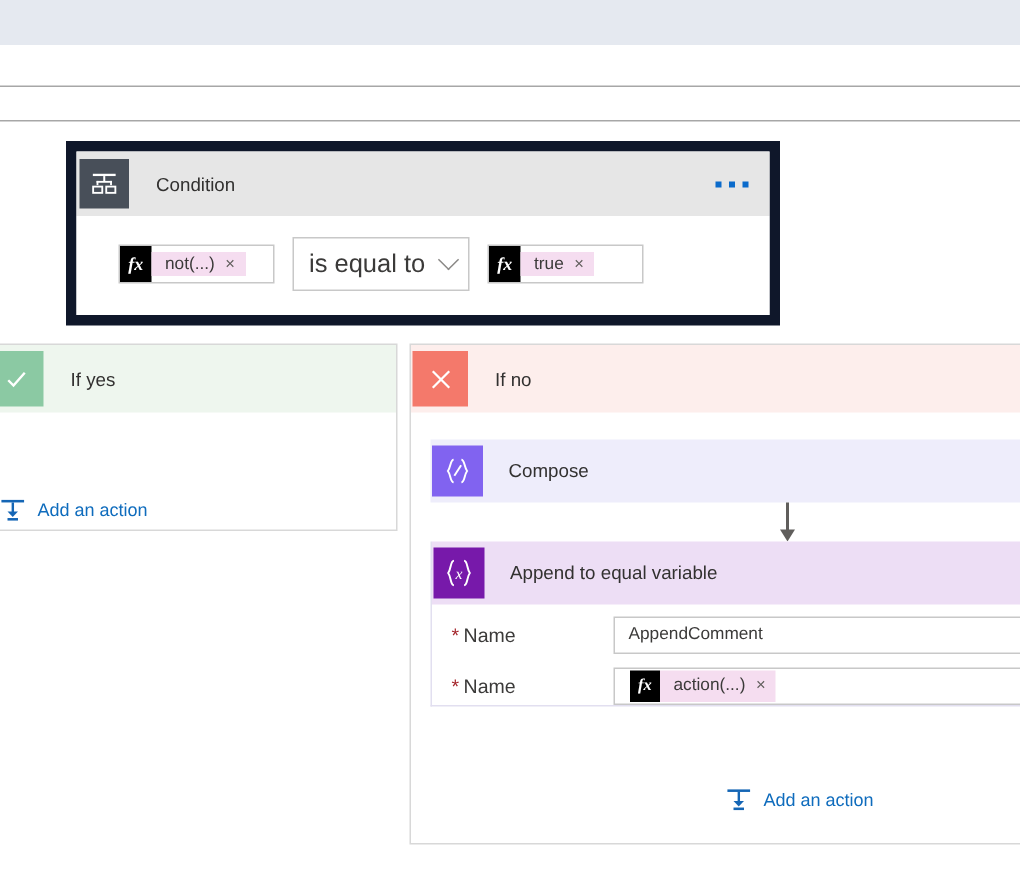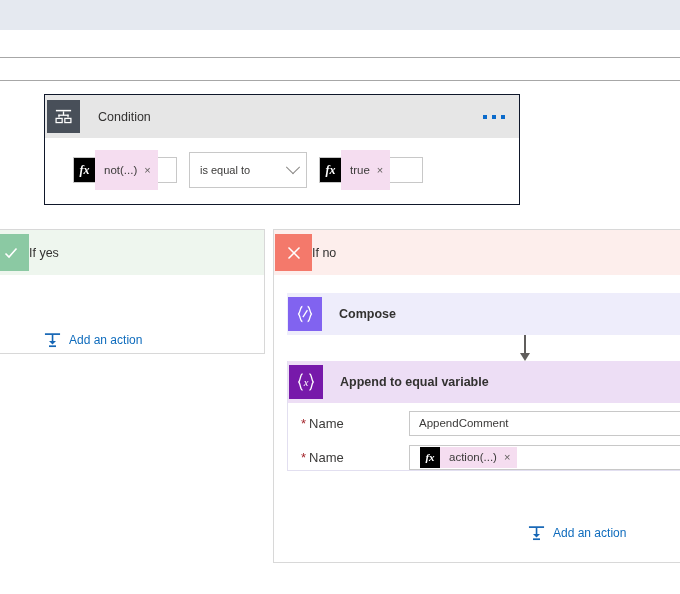--- a/index.html
+++ b/index.html
@@ -34,21 +34,21 @@
   }
   .rule.r1 { top: 57px; }
   .rule.r2 { top: 80px; }
 
   
   .condition-card {
     position: absolute;
     left: 44px; top: 94px;
     width: 476px;
     background: #ffffff;
-    border: 1px solid #0f172a;
+    border: 7px solid #0f172a;
     box-sizing: border-box;
   }
   .condition-header {
     height: 43px;
     background: #e6e6e6;
     display: flex;
     align-items: center;
     position: relative;
   }
   .cond-icon {
@@ -108,21 +108,21 @@
     align-items: center;
     justify-content: center;
     font-family: "Liberation Serif", serif;
     font-style: italic;
     font-size: 12px;
     font-weight: bold;
     flex: 0 0 auto;
   }
   .token-pill {
     background: #f5ddf0;
-    height: 40px;
+    height: 16px;
     display: flex;
     align-items: center;
     padding: 0 7px 0 9px;
     gap: 7px;
     font-size: 11.5px;
     color: #3b3a39;
   }
   .token-x {
     font-size: 11px;
     color: #605e5c;
@@ -132,21 +132,21 @@
   .dropdown {
     width: 118px;
     height: 36px;
     border: 1px solid #c8c8c8;
     background: #ffffff;
     display: flex;
     align-items: center;
     justify-content: space-between;
     padding: 0 8px 0 10px;
     box-sizing: border-box;
-    font-size: 11px;
+    font-size: 17px;
     color: #3b3a39;
     cursor: pointer;
   }
   .chev {
     width: 9px; height: 9px;
     border-right: 1.2px solid #8a8886;
     border-bottom: 1.2px solid #8a8886;
     transform: rotate(45deg) translate(-2px,-2px);
     flex: 0 0 auto;
   }
@@ -212,33 +212,33 @@
     width: 37px; height: 37px;
     margin-left: 1px;
     display: flex;
     align-items: center;
     justify-content: center;
     flex: 0 0 auto;
   }
   .branch-badge.yes { background: #8bc9a3; }
   .branch-badge.no  { background: #f4796b; }
   .branch-label {
+    margin-left: 18px;
     font-size: 12.5px;
     color: #323130;
   }
 
   
   .add-action {
     display: flex;
     align-items: center;
     gap: 8px;
     color: #0f6cbd;
     font-size: 12px;
     cursor: pointer;
-    padding-left: 44px;
   }
   .add-action.yes-pos {
     position: absolute;
     left: 0px; top: 331px;
   }
   .add-action.no-pos {
     position: absolute;
     left: 484px; top: 524px;
   }
 
@@ -276,21 +276,20 @@
     flex: 0 0 auto;
     color: #ffffff;
     font-family: "Liberation Serif", serif;
   }
   .action-icon.compose { background: #8163f0; }
   .action-icon.append  { background: #7719aa; }
   .action-title {
     margin-left: 17px;
     font-size: 12.5px;
     color: #323130;
-    font-weight: bold;
   }
 
   
   .connector {
     position: absolute;
     left: 524px; top: 335px;
     width: 2px; height: 20px;
     background: #605e5c;
   }
   .connector::after {

